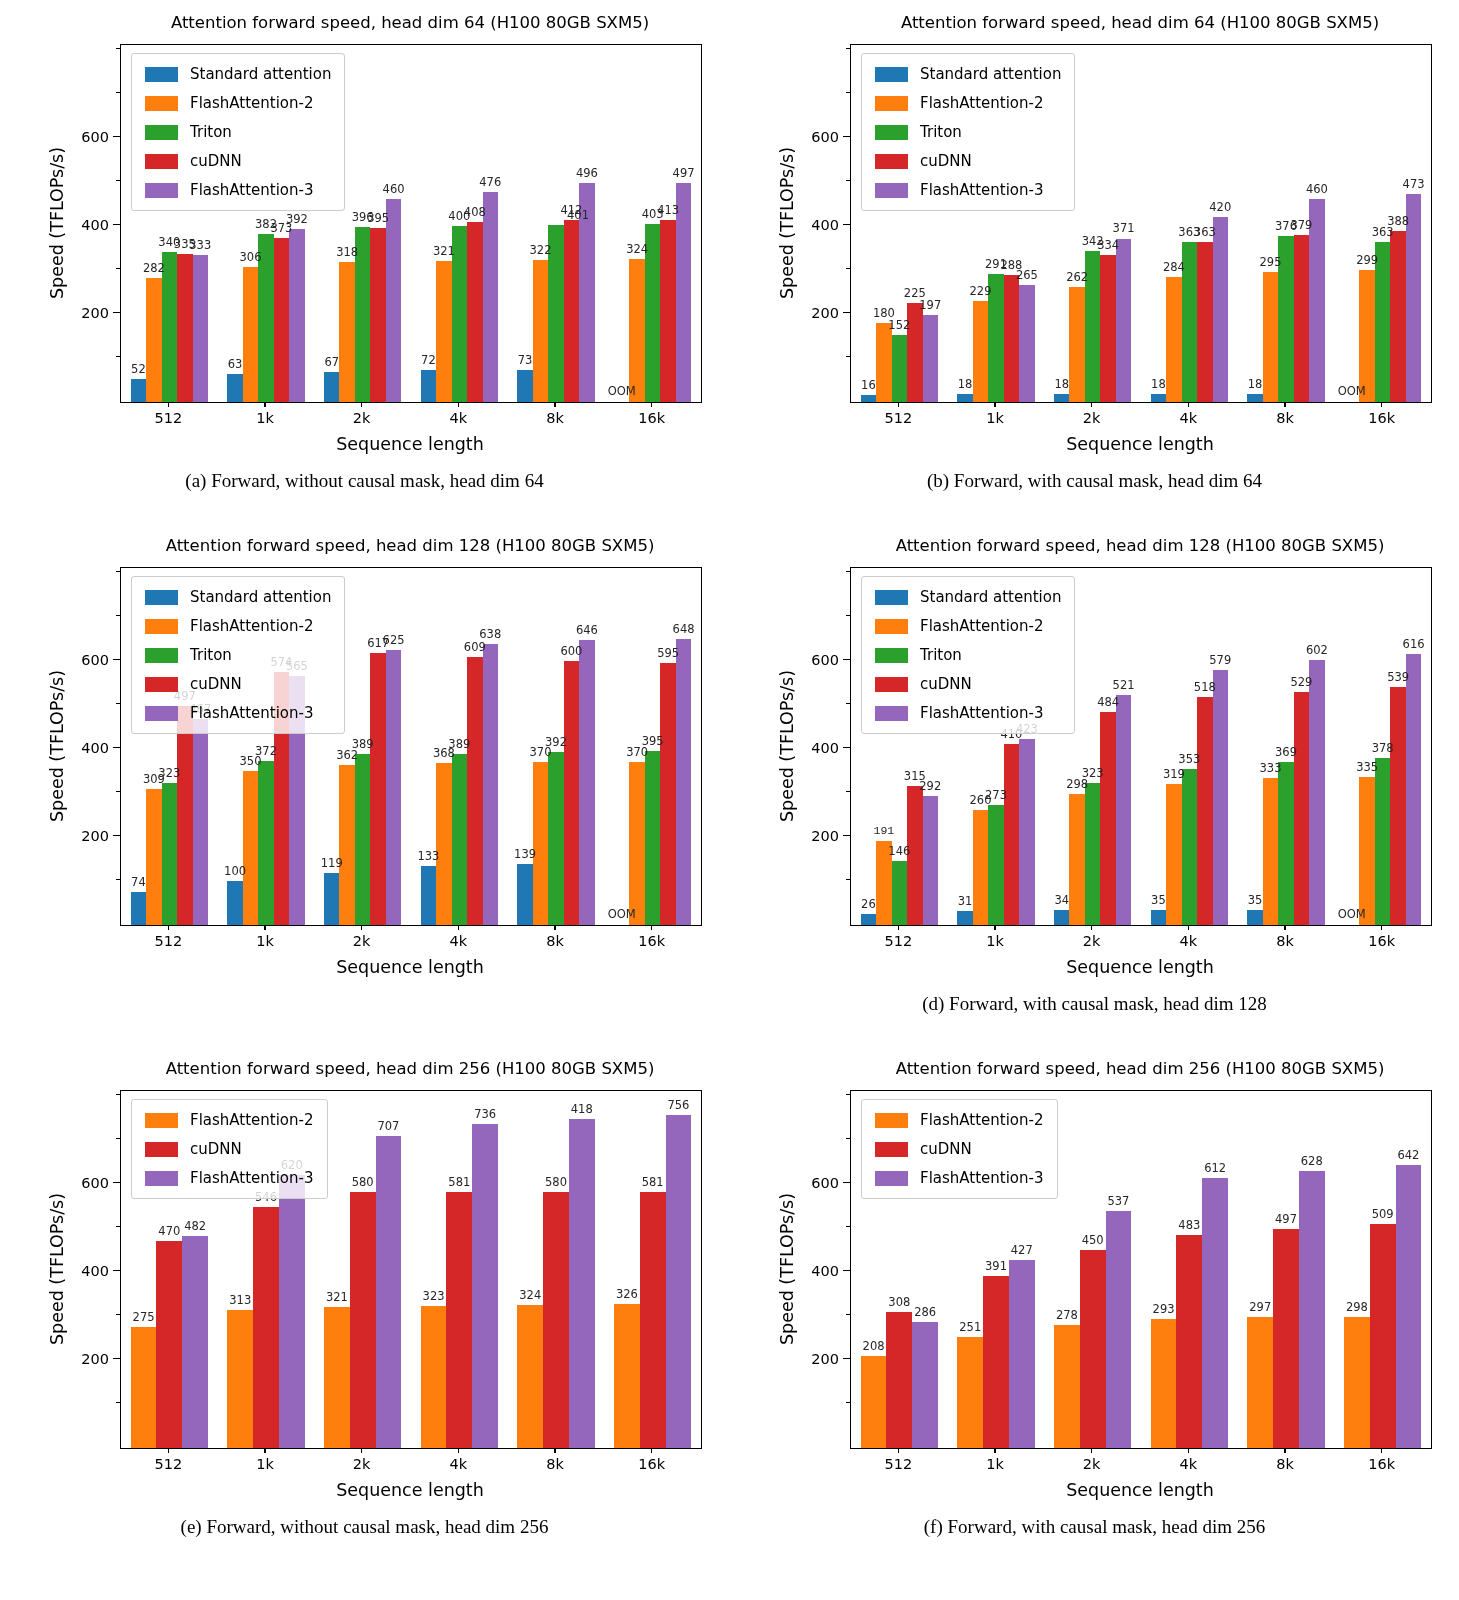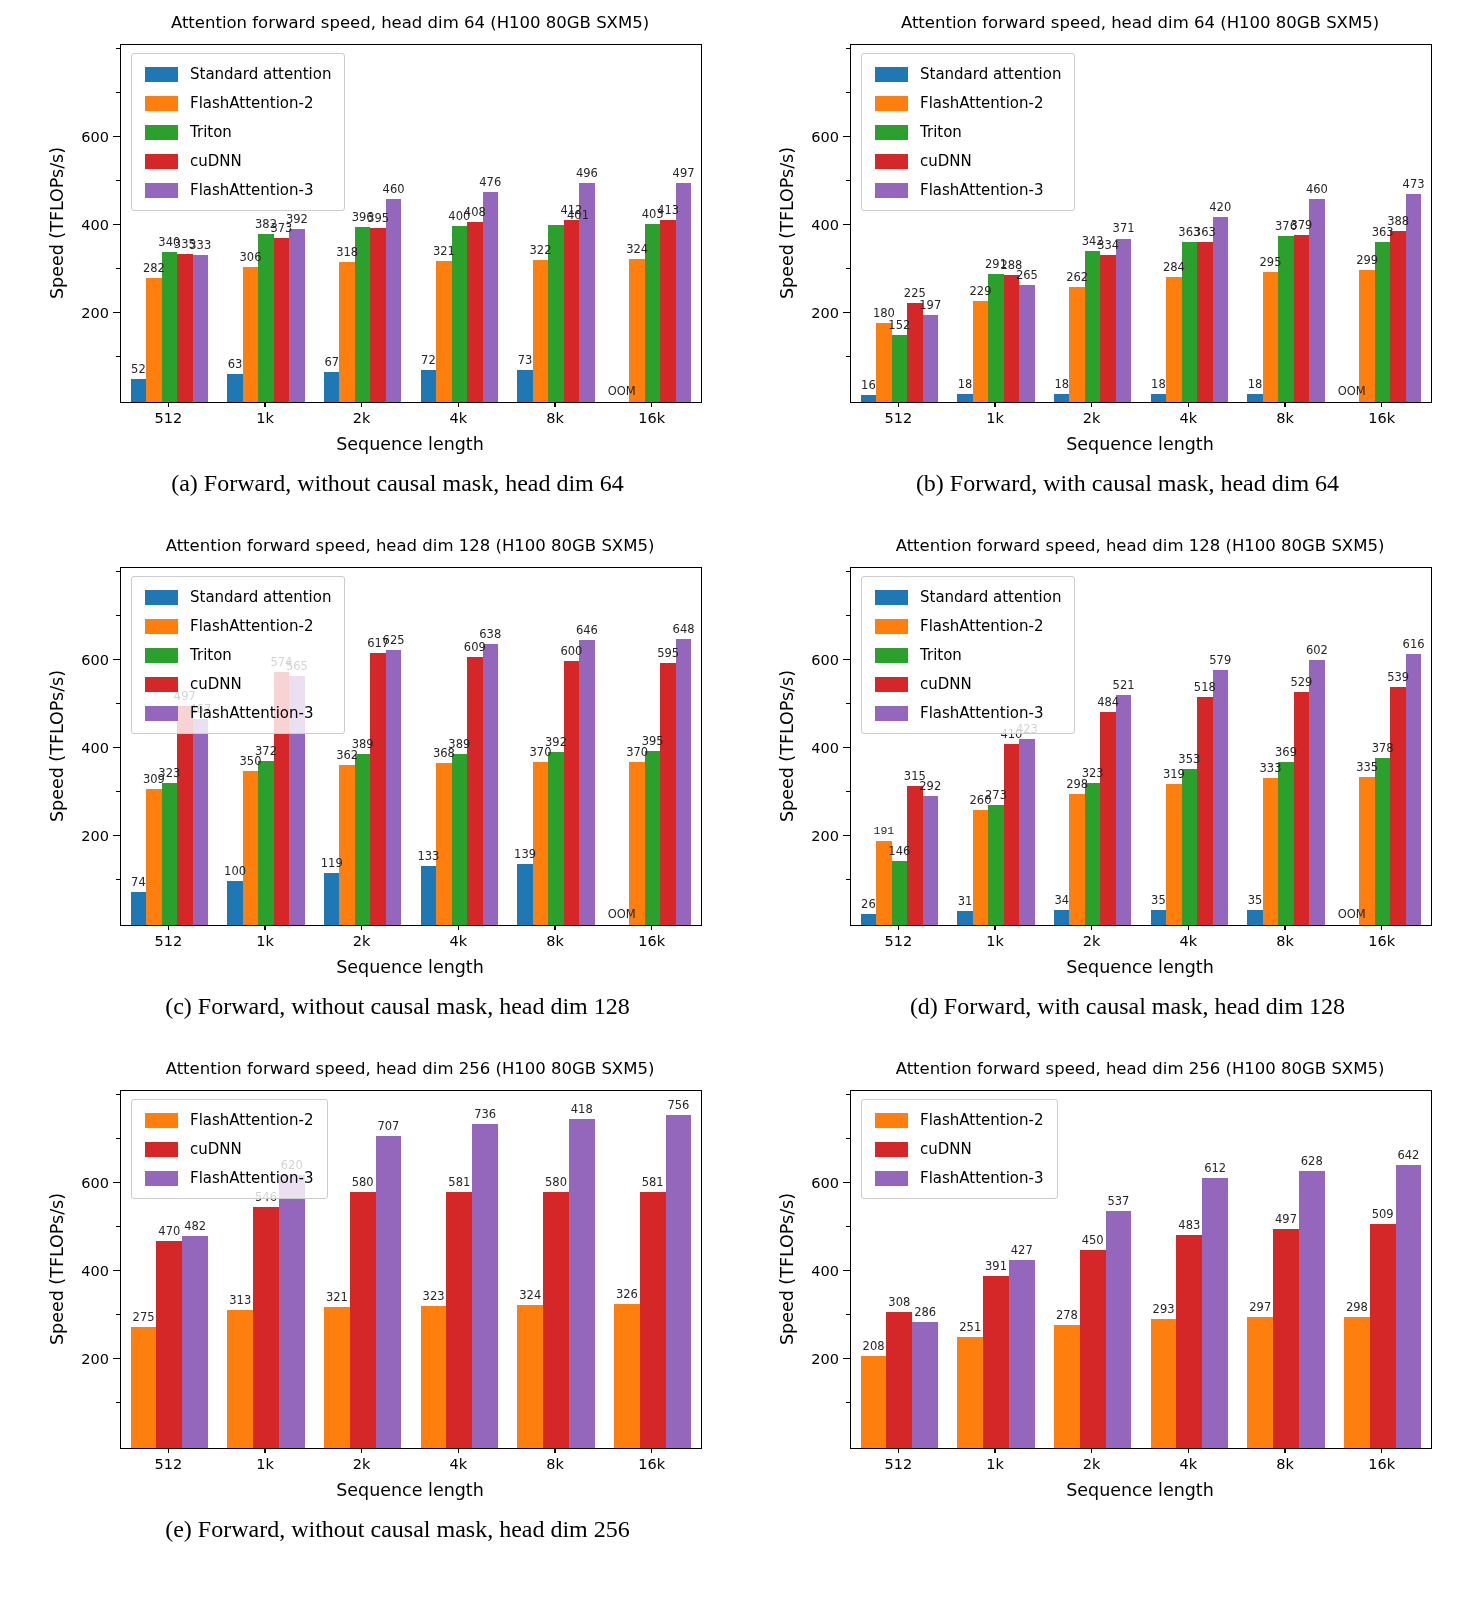--- a/index.html
+++ b/index.html
@@ -13,21 +13,21 @@
   .oom { position:absolute; font-size:11.5px; color:#262626; transform:translateX(-50%); white-space:nowrap; z-index:2; }
   .legend { position:absolute; left:10px; top:8px; background:rgba(255,255,255,0.8); border:1px solid #cccccc; border-radius:3px; padding:9px 13px; z-index:5; display:flex; flex-direction:column; gap:7px; }
   .legend-item { display:flex; align-items:center; gap:12px; height:22px; }
   .legend-swatch { width:33px; height:15px; flex:0 0 auto; }
   .legend-text { font-size:15px; color:#000; white-space:nowrap; }
   .ytick-label { position:absolute; width:52px; text-align:right; font-size:14.5px; line-height:16px; color:#000; }
   .xtick-label { position:absolute; font-size:14.5px; color:#000; transform:translateX(-50%); white-space:nowrap; }
   .tickmark { position:absolute; background:#000; }
   .axis-label { position:absolute; font-size:17.5px; color:#000; text-align:center; white-space:nowrap; }
   .ylabel-box { position:absolute; width:320px; height:22px; text-align:center; transform:rotate(-90deg); }
-  .caption { position:absolute; left:0; width:729px; text-align:center; font-family:"Liberation Serif", serif; font-size:24px; color:#000; white-space:nowrap;margin-left:33px; }
+  .caption { position:absolute; left:0; width:729px; text-align:center; font-family:"Liberation Serif", serif; font-size:19px; color:#000; white-space:nowrap; }
 </style>
 </head>
 <body>
 
 <div class="page">
   <div class="figure" style="left:0px; top:0px;">
       <div class="fig-title" style="left: 50px; width: 720px; top: 12px;">Attention forward speed, head dim 64 (H100 80GB SXM5)</div>
       <div class="axis-label ylabel-box" style="left: -102px; top: 211.5px;">Speed (TFLOPs/s)</div>
       <div class="plot" style="left: 120px; top: 44px; width: 580px; height: 357px;">
         <div class="bar" style="left: 9.66667px; width: 15.4667px; height: 22.9185px; background: rgb(31, 119, 180);"></div>
@@ -353,21 +353,20 @@
       <div class="xtick-label" style="left: 265px; top: 410px;">1k</div>
       <div class="tickmark" style="left: 361.067px; top: 401px; width: 1.2px; height: 6px;"></div>
       <div class="xtick-label" style="left: 361.667px; top: 410px;">2k</div>
       <div class="tickmark" style="left: 457.733px; top: 401px; width: 1.2px; height: 6px;"></div>
       <div class="xtick-label" style="left: 458.333px; top: 410px;">4k</div>
       <div class="tickmark" style="left: 554.4px; top: 401px; width: 1.2px; height: 6px;"></div>
       <div class="xtick-label" style="left: 555px; top: 410px;">8k</div>
       <div class="tickmark" style="left: 651.067px; top: 401px; width: 1.2px; height: 6px;"></div>
       <div class="xtick-label" style="left: 651.667px; top: 410px;">16k</div>
       <div class="axis-label" style="left: 120px; width: 580px; top: 434px;">Sequence length</div>
-      <div class="caption" style="top: 470px;">(c) Forward, without causal mask, head dim 128</div>
     </div>
   <div class="figure" style="left:730px; top:523px;">
       <div class="fig-title" style="left: 50px; width: 720px; top: 12px;">Attention forward speed, head dim 128 (H100 80GB SXM5)</div>
       <div class="axis-label ylabel-box" style="left: -102px; top: 211.5px;">Speed (TFLOPs/s)</div>
       <div class="plot" style="left: 120px; top: 44px; width: 580px; height: 357px;">
         <div class="bar" style="left: 9.66667px; width: 15.4667px; height: 11.4593px; background: rgb(31, 119, 180);"></div>
         <div class="bar-label" style="left: 17.4px; top: 328.541px;">26</div>
         <div class="bar" style="left: 106.333px; width: 15.4667px; height: 13.663px; background: rgb(31, 119, 180);"></div>
         <div class="bar-label" style="left: 114.067px; top: 326.337px;">31</div>
         <div class="bar" style="left: 203px; width: 15.4667px; height: 14.9852px; background: rgb(31, 119, 180);"></div>
@@ -627,14 +626,15 @@
       <div class="xtick-label" style="left: 265px; top: 410px;">1k</div>
       <div class="tickmark" style="left: 361.067px; top: 401px; width: 1.2px; height: 6px;"></div>
       <div class="xtick-label" style="left: 361.667px; top: 410px;">2k</div>
       <div class="tickmark" style="left: 457.733px; top: 401px; width: 1.2px; height: 6px;"></div>
       <div class="xtick-label" style="left: 458.333px; top: 410px;">4k</div>
       <div class="tickmark" style="left: 554.4px; top: 401px; width: 1.2px; height: 6px;"></div>
       <div class="xtick-label" style="left: 555px; top: 410px;">8k</div>
       <div class="tickmark" style="left: 651.067px; top: 401px; width: 1.2px; height: 6px;"></div>
       <div class="xtick-label" style="left: 651.667px; top: 410px;">16k</div>
       <div class="axis-label" style="left: 120px; width: 580px; top: 434px;">Sequence length</div>
+      <div class="caption" style="top: 470px;">(f) Forward, with causal mask, head dim 256</div>
     </div>
 </div>
 
 </body></html>

